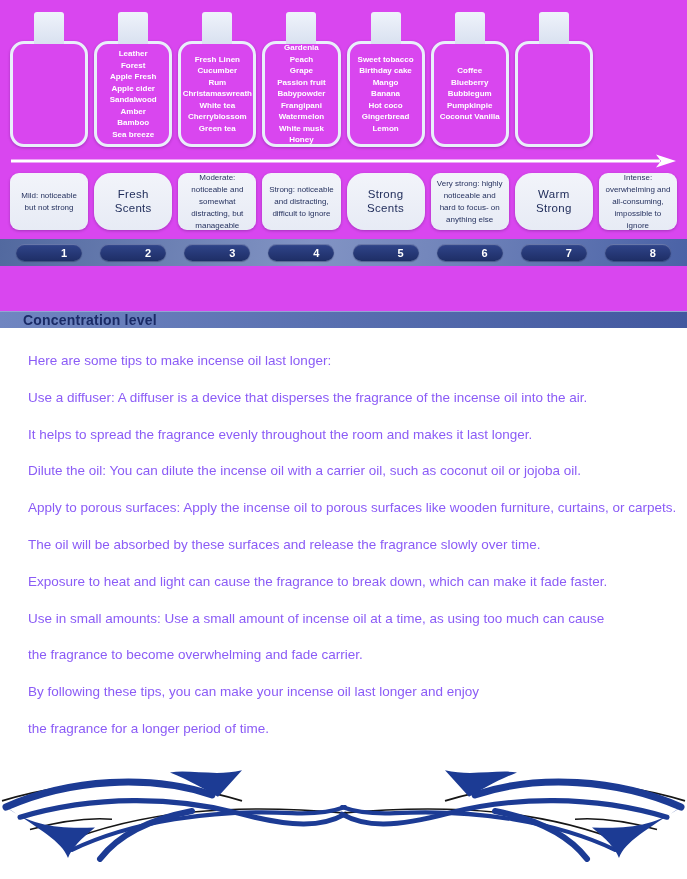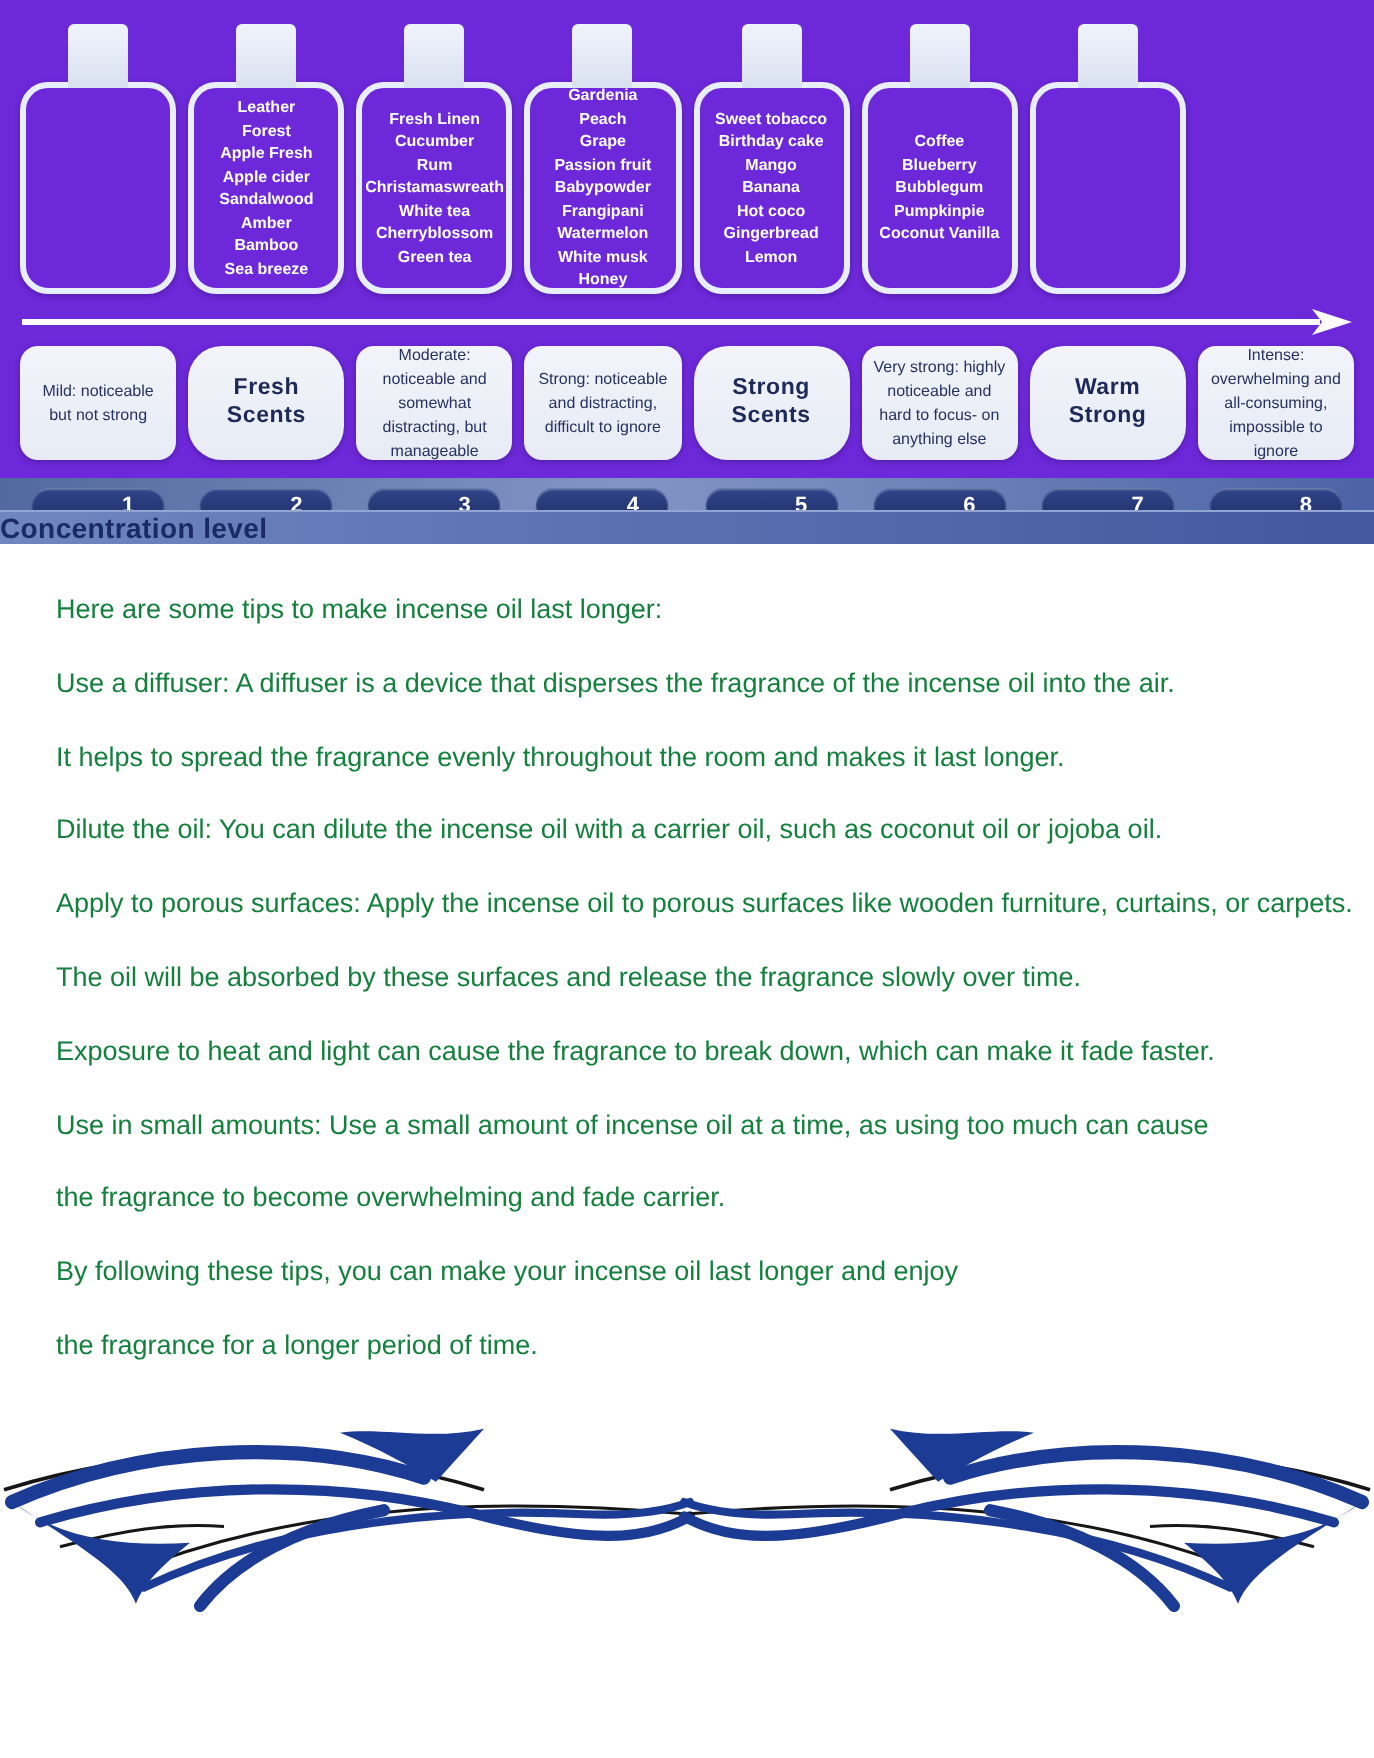--- a/index.html
+++ b/index.html
@@ -1,28 +1,28 @@
 <!DOCTYPE html>
 <html><head>
 <meta charset="utf-8">
 <style>
   * { box-sizing: border-box; margin: 0; padding: 0; }
   html, body { width: 687px; height: 879px; background: #ffffff; overflow: hidden;
     font-family: "Liberation Sans", sans-serif; }
 
   
   .panel {
-    width: 687px; height: 272px; position: relative;
+    width: 687px; height: 328px; position: relative;
     background:
       linear-gradient(115deg, rgba(255,255,255,0.10) 18%, rgba(255,255,255,0) 30%),
       linear-gradient(115deg, rgba(0,0,0,0.10) 78%, rgba(0,0,0,0) 90%),
       radial-gradient(ellipse at 55% 105%, rgba(255,255,255,0.22), rgba(255,255,255,0) 55%),
       linear-gradient(120deg, #4c68ad 0%, #3f589f 40%, #55700f0 70%, #3e56a0 100%),
       #4964a9;
-    background-color: #6d28d9;
+    background-color: #d946ef;
   }
   .grid8 {
     display: grid; grid-template-columns: repeat(8, 1fr);
     column-gap: 6px; padding: 0 10px;
   }
   
   .bottles { padding-top: 12px; }
   .bottle { display: flex; flex-direction: column; align-items: center; }
   .cap {
     width: 30px; height: 32px; z-index: 2;
@@ -45,21 +45,21 @@
   
   .levels { padding-top: 5px; }
   .lvlbox {
     background: linear-gradient(180deg, #f2f4fa, #e7ebf5);
     border-radius: 9px; height: 57px; padding: 4px 5px;
     display: flex; align-items: center; justify-content: center;
     text-align: center; color: #26325f;
     font-size: 8px; line-height: 1.5;
     box-shadow: 0 1px 3px rgba(0,0,30,0.25);
   }
-  .lvlbox.em { font-size: 11.5px; font-weight: bold; color: #1d2a58; letter-spacing: 0.3px; line-height: 1.2; border-radius: 17px; }
+  .lvlbox.em { font-size: 11.5px; font-weight: normal; color: #1d2a58; letter-spacing: 0.3px; line-height: 1.2; border-radius: 17px; }
   
   .pills {
     margin-top: 9px; height: 27px; align-items: center;
     background: linear-gradient(100deg, #52699f 0%, #8294c4 45%, #7487bc 62%, #4a62a6 100%);
   }
   .pill {
     width: 66px; height: 17px; margin: 0 auto; border-radius: 9px;
     background: linear-gradient(180deg, #30458b, #1e2e66);
     box-shadow: inset 0 1px 1px rgba(255,255,255,0.3), 0 1px 1px rgba(0,0,30,0.3);
     display: flex; align-items: center; justify-content: flex-end;
@@ -67,29 +67,29 @@
     color: #ffffff; font-weight: bold; font-size: 11px;
   }
   
   .conc-strip {
     position: absolute; left: 0; right: 0; bottom: 0; height: 17px;
     background: linear-gradient(90deg, #7086c1 0%, #5a71b1 45%, #42589f 100%);
     border-top: 1px solid #93a5d2;
     display: flex; align-items: center;
   }
   .conc-label {
-    color: #1a2a66; font-weight: bold; font-size: 14px; padding-left: 0;
+    color: #1a2a66; font-weight: bold; font-size: 14px; padding-left: 23px;
     letter-spacing: 0.2px;
   }
 
   
   .tips { padding: 15px 0 0 28px; }
   .tips p {
     height: 36.8px; line-height: 36.8px;
-    font-size: 13.5px; color: #15803d; white-space: nowrap;
+    font-size: 13.5px; color: #8b5cf6; white-space: nowrap;
   }
 
   
   .flourish { width: 687px; height: 112px; margin-top: 2px; }
   .flourish svg { display: block; width: 100%; height: 100%; }
 </style>
 </head>
 <body>
 
 <div class="panel">

